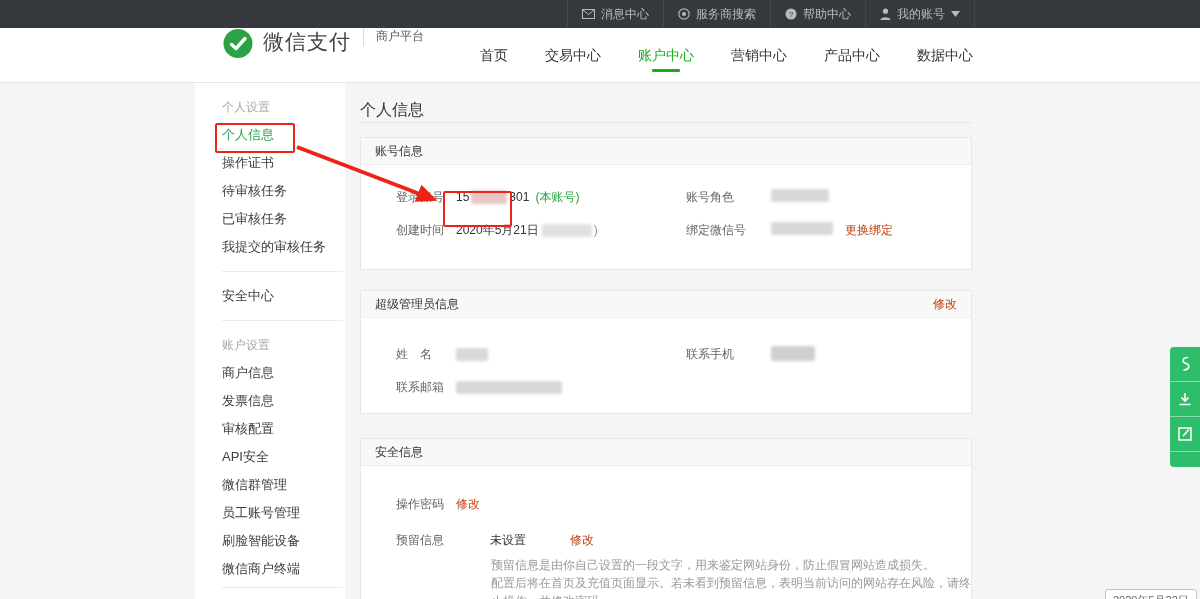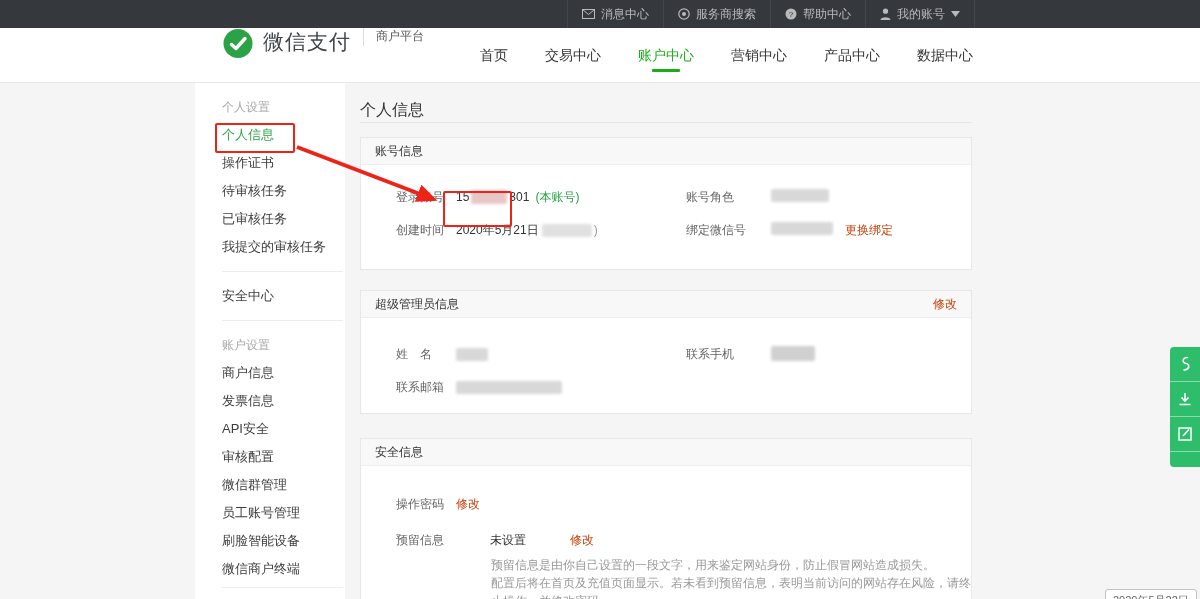--- a/index.html
+++ b/index.html
@@ -140,22 +140,22 @@
     <div class="side-item">操作证书</div>
     <div class="side-item">待审核任务</div>
     <div class="side-item">已审核任务</div>
     <div class="side-item">我提交的审核任务</div>
     <div class="side-divider"></div>
     <div class="side-item">安全中心</div>
     <div class="side-divider"></div>
     <div class="side-section">账户设置</div>
     <div class="side-item">商户信息</div>
     <div class="side-item">发票信息</div>
+    <div class="side-item">审核配置</div>
     <div class="side-item">API安全</div>
-    <div class="side-item">审核配置</div>
     <div class="side-item">微信群管理</div>
     <div class="side-item">员工账号管理</div>
     <div class="side-item">刷脸智能设备</div>
     <div class="side-item">微信商户终端</div>
     <div class="side-divider" style="margin-top:4px;"></div>
   </aside>
 
   <main class="main">
     <div class="page-title">个人信息</div>
     <div class="title-divider"></div>

